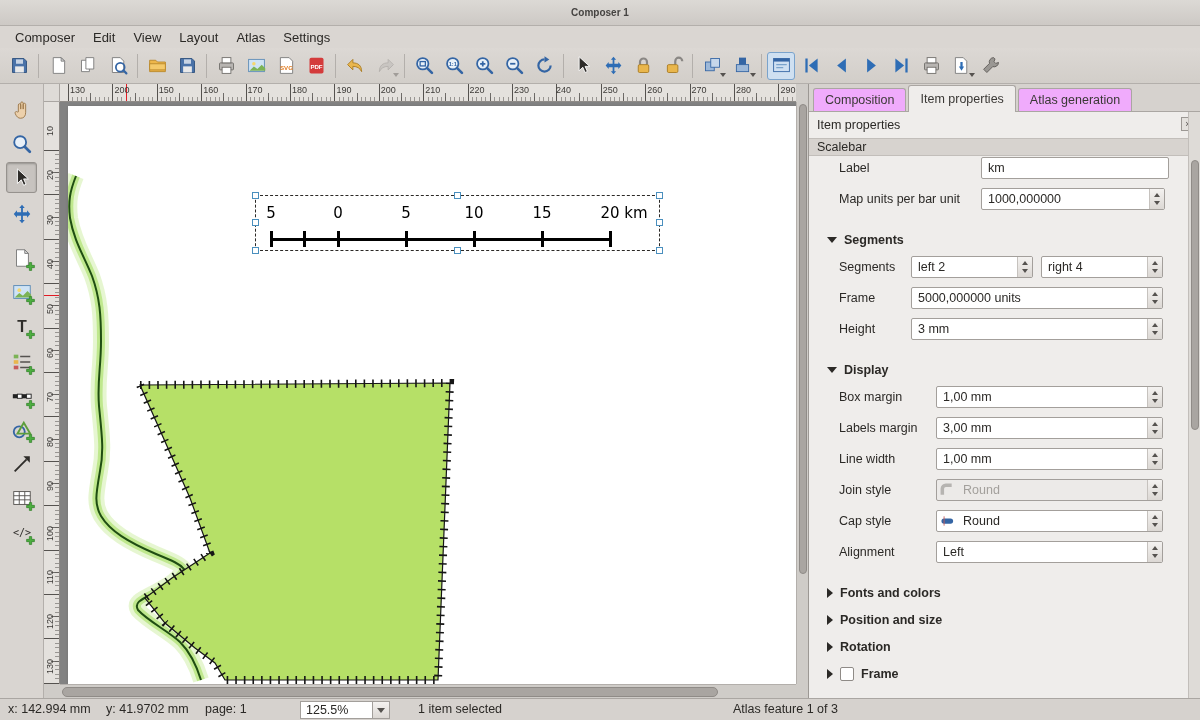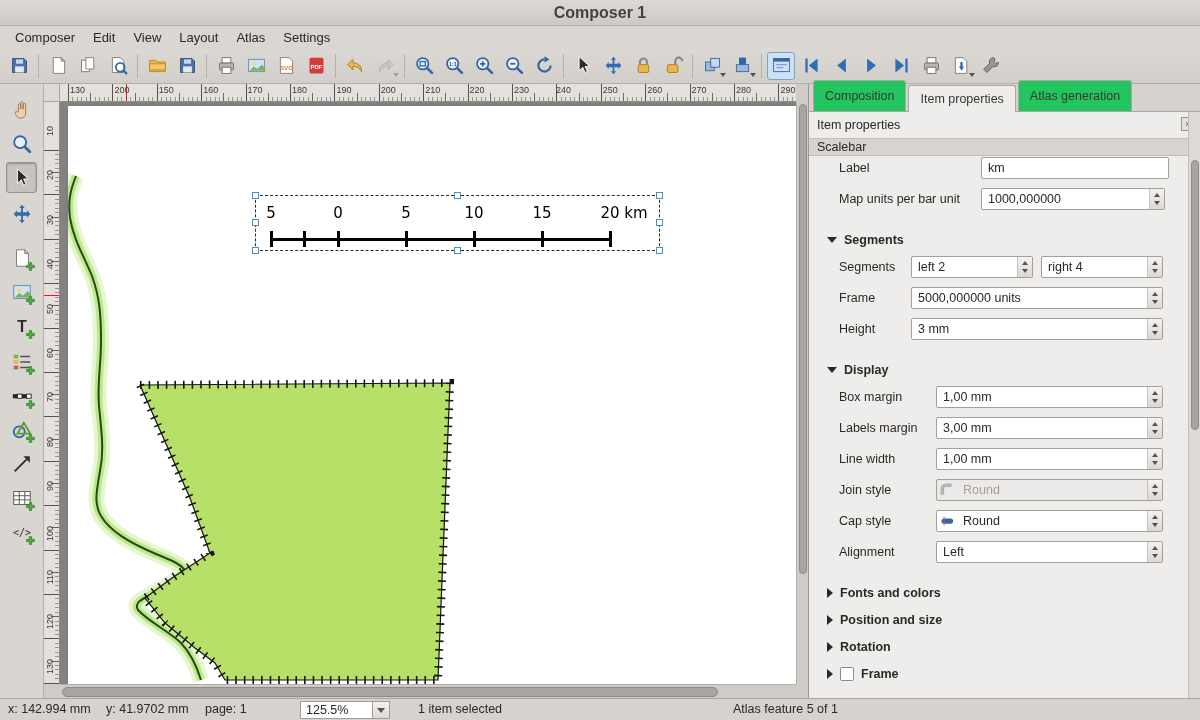--- a/index.html
+++ b/index.html
@@ -1,21 +1,21 @@
 <!DOCTYPE html>
 <html><head>
 <meta charset="utf-8">
 <style>
   * { margin:0; padding:0; box-sizing:border-box; }
   html,body { width:1200px; height:720px; font-family:"Liberation Sans","DejaVu Sans",sans-serif; background:#d6d2ce; overflow:hidden; }
   #app { position:relative; width:1200px; height:720px; color:#2b2926; }
 
   
   .titlebar { height:26px; background:linear-gradient(#dcd9d5,#cdc9c5); border-bottom:1px solid #b3afab;
-              display:flex; align-items:center; justify-content:center; font-size:16px; font-weight:bold; color:#454341; }
+              display:flex; align-items:center; justify-content:center; font-size:10px; font-weight:bold; color:#454341; }
 
   
   .menubar { height:22px; background:#dad6d2; display:flex; align-items:center; padding-left:6px; font-size:13px; }
   .menu-item { padding:2px 9px; border-radius:2px; cursor:default; }
 
   
   .toolbar { height:36px; background:linear-gradient(#dcd8d4,#d2cec9); border-bottom:1px solid #b3afab;
              display:flex; align-items:center; padding:0 4px; }
   .tbtn { width:28px; height:28px; margin:0 1px; border:1px solid transparent; border-radius:3px;
           display:flex; align-items:center; justify-content:center; position:relative; }
@@ -70,21 +70,21 @@
 
   
   .h-scroll { position:absolute; left:16px; right:12px; bottom:0; height:14px; background:#cfccc8; border-top:1px solid #b3afab; }
   .h-scroll .thumb { position:absolute; left:2px; top:2px; height:10px; width:656px; background:#a9a5a1; border:1px solid #8f8b87; border-radius:5px; }
   .v-scroll { position:absolute; right:0; top:18px; bottom:14px; width:12px; background:#cfccc8; border-left:1px solid #b3afab; }
   .v-scroll .thumb { position:absolute; top:2px; left:2px; width:8px; height:470px; background:#a9a5a1; border:1px solid #8f8b87; border-radius:4px; }
 
   
   .panel { position:relative; width:392px; height:614px; background:#efedeb; border-left:1px solid #9c9894; font-size:12.5px; }
   .tabrow { position:absolute; left:0; top:0; width:100%; height:28px; background:#d6d2ce; border-bottom:1px solid #aaa6a2; display:flex; align-items:flex-end; padding-left:4px; }
-  .tab { height:31px; padding:0 11px; display:flex; align-items:center; background:#22c55e; border:1px solid #aaa6a2; border-bottom:none;
+  .tab { height:23px; padding:0 11px; display:flex; align-items:center; background:#f0abfc; border:1px solid #aaa6a2; border-bottom:none;
          border-radius:3px 3px 0 0; margin-right:2px; color:#3a3835; }
   .tab.active { background:#efedeb; height:27px; margin-bottom:-1px; }
   .panel-title { position:absolute; left:8px; top:34px; font-size:12.5px; }
   .panel-close { position:absolute; right:5px; top:33px; width:14px; height:14px; border:1px solid #9c9894; background:#e4e1dd;
                  display:flex; align-items:center; justify-content:center; font-size:9px; color:#55524f; }
   .section-hdr { position:absolute; left:0; top:54px; width:380px; height:18px; background:#d7d3cf; border-top:1px solid #c2beba; border-bottom:1px solid #c2beba;
                  font-weight:normal; padding-left:8px; display:flex; align-items:center; }
   .plabel { position:absolute; font-size:12.5px; color:#2b2926; line-height:22px; white-space:nowrap; }
   .spin, .combo { position:absolute; height:22px; background:#fff; border:1px solid #a39f9b; border-radius:2px; display:flex; align-items:center; overflow:hidden; }
   .spin-val { flex:1; padding:0 6px; white-space:nowrap; overflow:hidden; }
@@ -851,16 +851,16 @@
 
   <div class="statusbar">
     <span style="left:8px">x: 142.994 mm</span>
     <span style="left:106px">y: 41.9702 mm</span>
     <span style="left:205px">page: 1</span>
     <div class="zoom-combo">
       <span class="zoom-field" style="position:static">125.5%</span>
       <span class="zoom-btn" style="position:static"></span>
     </div>
     <span style="left:418px">1 item selected</span>
-    <span style="left:733px">Atlas feature 5 of 1</span>
+    <span style="left:733px">Atlas feature 1 of 3</span>
   </div>
 
 </div>
 
 </body></html>

